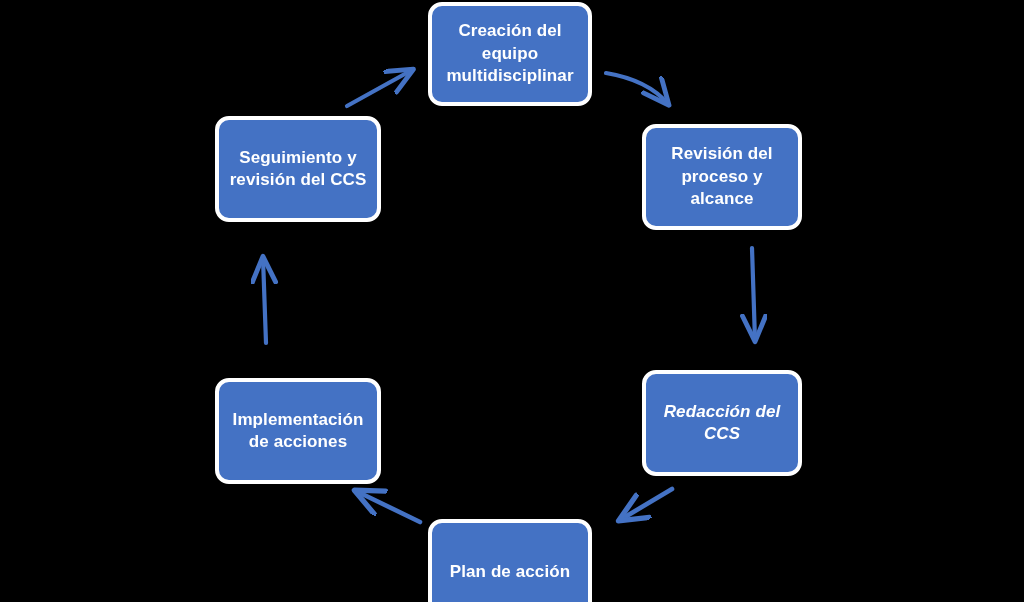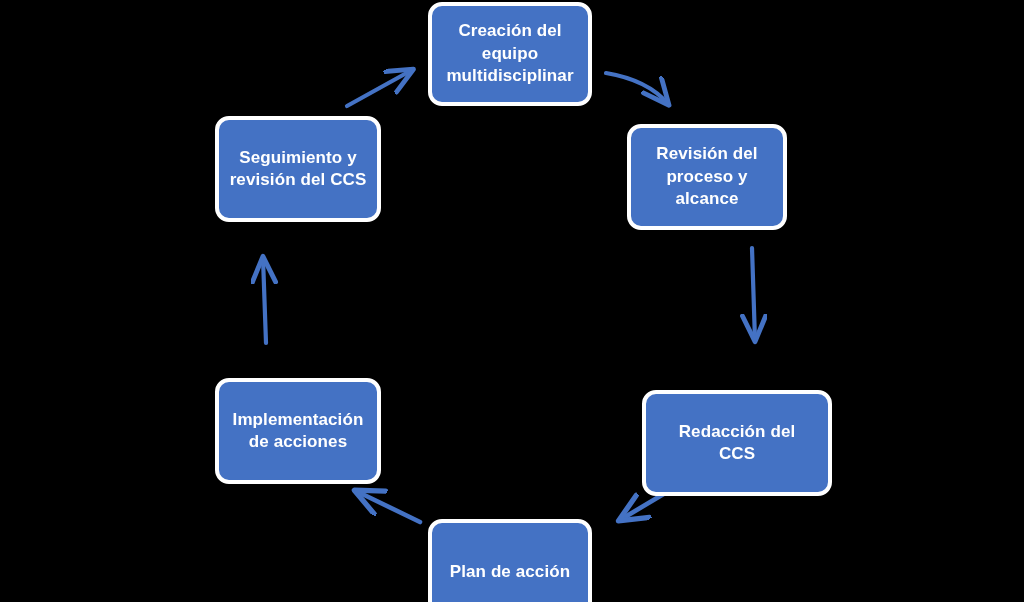--- a/index.html
+++ b/index.html
@@ -45,22 +45,22 @@
     letter-spacing: 0.1px;
     padding: 4px 10px;
   }
   .node-label {
     display: block;
     white-space: pre-line;
   }
 
   
   #node-creacion      { left: 428px; top: 2px;   width: 164px; height: 104px; }
-  #node-revision      { left: 627px; top: 124px; width: 160px; height: 106px; }
-  #node-redaccion     { left: 642px; top: 390px; width: 190px; height: 106px; }
+  #node-revision      { left: 642px; top: 124px; width: 160px; height: 106px; }
+  #node-redaccion     { left: 642px; top: 370px; width: 160px; height: 106px; font-style: italic; }
   #node-plan          { left: 428px; top: 494px; width: 164px; height: 106px; margin-top: 25px; }
   #node-implementacion{ left: 215px; top: 370px; width: 166px; height: 106px; margin-top: 8px; }
   #node-seguimiento   { left: 215px; top: 116px; width: 166px; height: 106px; }
 </style>
 </head>
 <body>
 
 <div id="diagram">
 
   <svg class="arrow-layer" viewBox="0 0 1024 602" width="1024" height="602" xmlns="http://www.w3.org/2000/svg">

